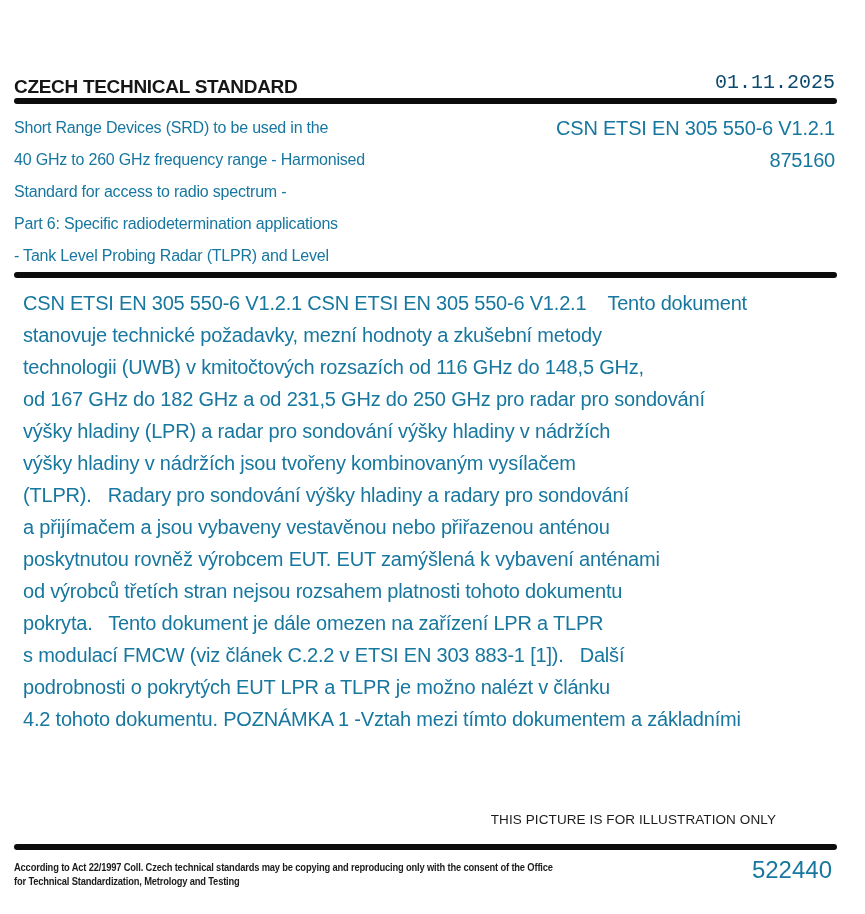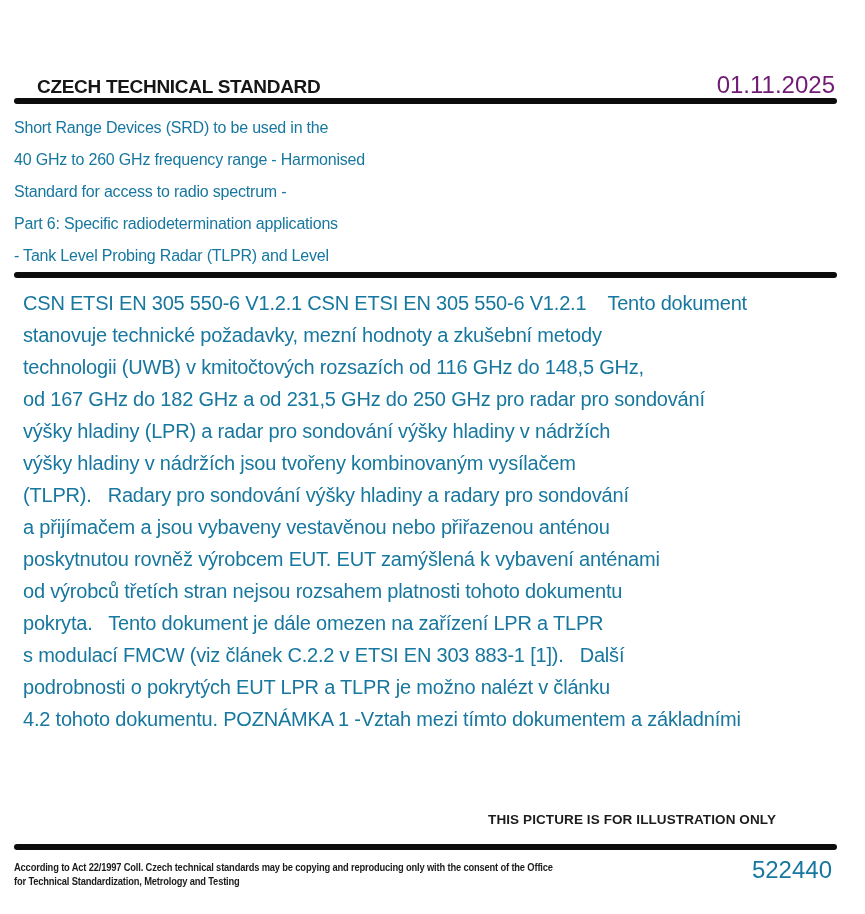--- a/index.html
+++ b/index.html
@@ -9,25 +9,25 @@
     font-family: "Liberation Sans", sans-serif;
     position: relative;
     overflow: hidden;
   }
   .page { position: absolute; inset: 0; }
 
   
   .header-title {
     position: absolute; top: 76px; left: 14px;
     font-size: 19px; font-weight: 700; color: #161616;
-    letter-spacing: -0.3px; white-space: pre; margin-left: 23px;
+    letter-spacing: -0.3px; white-space: pre;
   }
   .header-date {
     position: absolute; top: 71px; right: 30px;
-    font-size: 24px; color: #701a75; white-space: pre;
+    font-size: 20px; color: #0c4a6e; white-space: pre; font-family: Liberation Mono, monospace;
   }
 
   
   .rule {
     position: absolute; left: 14px; width: 823px; height: 6px;
     background: #0c0c0c; border-radius: 3px;
   }
   .rule-1 { top: 98px; }
   .rule-2 { top: 272px; }
   .rule-3 { top: 844px; }
@@ -49,21 +49,21 @@
   .abstract {
     position: absolute; top: 287px; left: 23px;
     font-size: 20px; color: #17779f; line-height: 32px;
     letter-spacing: -0.2px;
   }
   .a-line { white-space: pre; }
 
   
   .notice {
     position: absolute; top: 812px; right: 89px;
-    font-size: 13.5px; font-weight: 700; color: #1c1c1c;
+    font-size: 13.5px; font-weight: 400; color: #1c1c1c;
     letter-spacing: 0.1px; white-space: pre;
   }
 
   
   .footer-text {
     position: absolute; top: 861px; left: 14px;
     font-size: 11px; font-weight: 700; color: #1c1c1c;
     line-height: 13.5px; letter-spacing: -0.2px;
     transform: scaleX(0.85); transform-origin: 0 0;
   }
@@ -83,20 +83,24 @@
   <div class="rule rule-1"></div>
 
   <div class="title-block">
     <div class="t-line">Short Range Devices (SRD) to be used in the</div>
     <div class="t-line">40 GHz to 260 GHz frequency range - Harmonised</div>
     <div class="t-line">Standard for access to radio spectrum -</div>
     <div class="t-line">Part 6: Specific radiodetermination applications</div>
     <div class="t-line">- Tank Level Probing Radar (TLPR) and Level</div>
   </div>
 
+  <div class="ref-block">
+    <div class="t-line">CSN ETSI EN 305 550-6 V1.2.1</div>
+    <div class="t-line">875160</div>
+  </div>
 
   <div class="rule rule-2"></div>
 
   <div class="abstract">
     <div class="a-line">CSN ETSI EN 305 550-6 V1.2.1 CSN ETSI EN 305 550-6 V1.2.1    Tento dokument</div>
     <div class="a-line">stanovuje technické požadavky, mezní hodnoty a zkušební metody</div>
     <div class="a-line">technologii (UWB) v kmitočtových rozsazích od 116 GHz do 148,5 GHz,</div>
     <div class="a-line">od 167 GHz do 182 GHz a od 231,5 GHz do 250 GHz pro radar pro sondování</div>
     <div class="a-line">výšky hladiny (LPR) a radar pro sondování výšky hladiny v nádržích</div>
     <div class="a-line">výšky hladiny v nádržích jsou tvořeny kombinovaným vysílačem</div>

